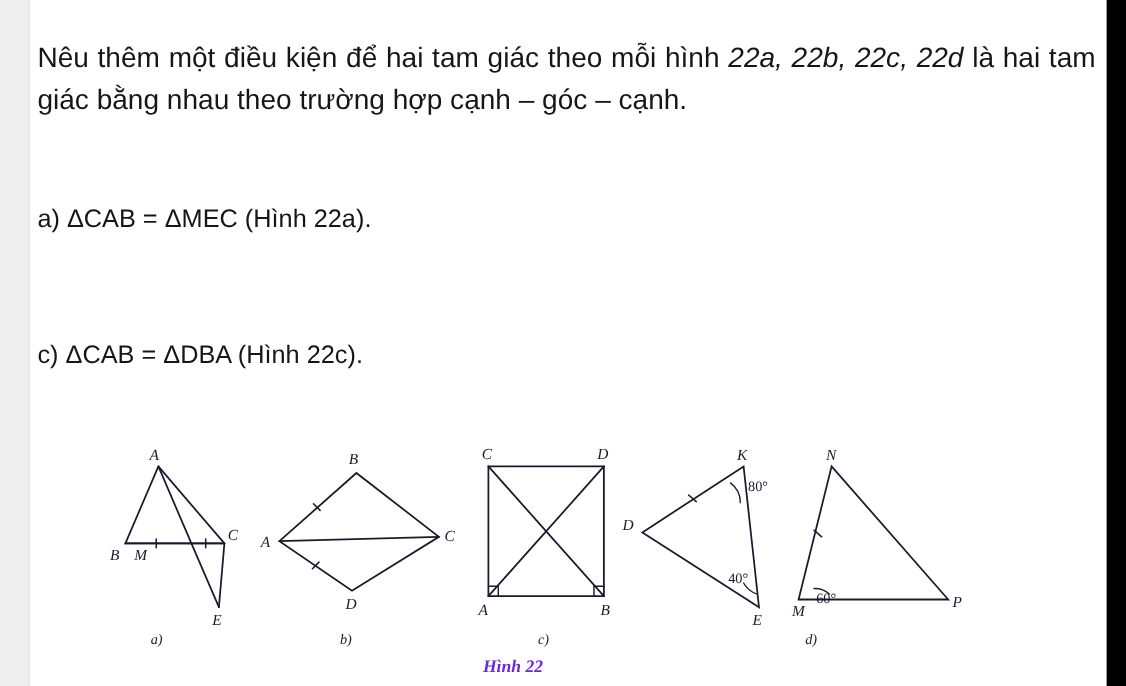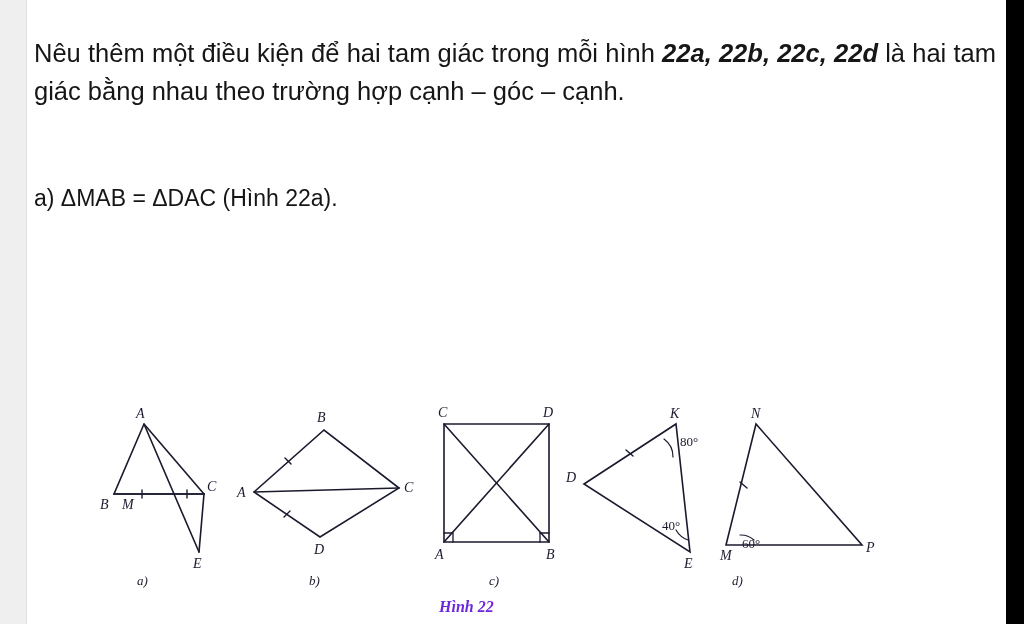--- a/index.html
+++ b/index.html
@@ -45,21 +45,20 @@
     top: 8px;
     width: 962px;
     font-size: 25.5px;
     line-height: 38px;
     color: #161616;
     text-align: justify;
     text-justify: inter-word;
   }
   .intro .em {
     font-style: italic;
-    font-weight: bold;
   }
   .item {
     position: absolute;
     left: 0;
     font-size: 23px;
     line-height: 30px;
     color: #161616;
     white-space: nowrap;
   }
   .item .em { }
@@ -90,25 +89,26 @@
 </head>
 <body>
 
 <div id="page">
 
   <div class="left-margin"></div>
   <div class="right-black"></div>
 
   <div class="content">
 
-    <p class="intro"><span>Nêu thêm một điều kiện để hai tam giác trong mỗi hình </span><span class="em">22a, 22b, 22c, 22d</span><span> là hai tam giác bằng nhau theo trường hợp cạnh – góc – cạnh.</span></p>
+    <p class="intro"><span>Nêu thêm một điều kiện để hai tam giác theo mỗi hình </span><span class="em">22a, 22b, 22c, 22d</span><span> là hai tam giác bằng nhau theo trường hợp cạnh – góc – cạnh.</span></p>
 
-    <p class="item item-a"><span>a) ΔMAB = ΔDAC (</span><span class="em">Hình 22a</span><span>).</span></p>
+    <p class="item item-a"><span>a) ΔCAB = ΔMEC (</span><span class="em">Hình 22a</span><span>).</span></p>
 
 
+    <p class="item item-c"><span>c) ΔCAB = ΔDBA (</span><span class="em">Hình 22c</span><span>).</span></p>
 
 
     <div class="figure">
       <svg width="830" height="200" viewBox="0 0 830 200">
         <g stroke="#1a1a2e" stroke-width="1.6" fill="none" stroke-linecap="round">
 
           <polyline points="90,22 60,92 120,92 90,22"></polyline>
           <polyline points="120,92 150,92 150,92"></polyline>
           <path d="M90,22 L150,92"></path>
           <path d="M60,92 L150,92"></path>

